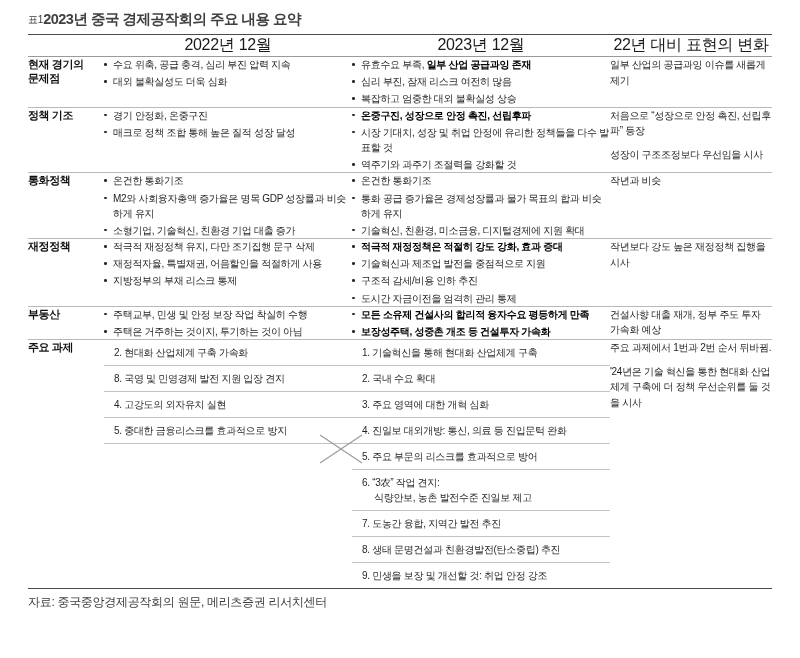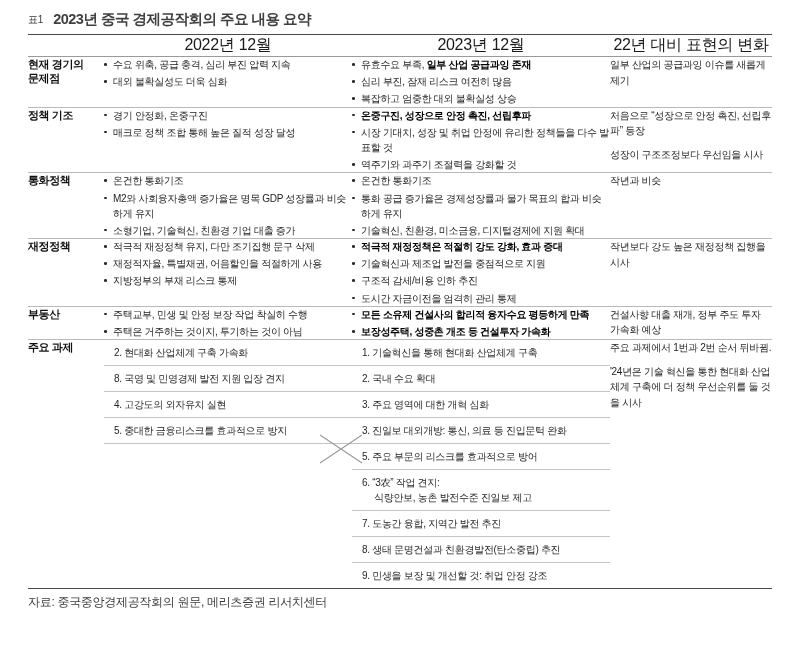--- a/index.html
+++ b/index.html
@@ -18,21 +18,21 @@
     position: relative;
     width: 800px;
     height: 658px;
     box-sizing: border-box;
     padding: 8px 28px 0 28px;
   }
   
   .title-row {
     display: flex;
     align-items: baseline;
-    gap: 10px;
+    gap: 0;
     padding: 2px 0 5px 0;
   }
   .title-tag {
     font-size: 10px;
     color: #3a3a3a;
     letter-spacing: -0.2px;
     position: relative;
     top: -1px;
   }
   .title-text {
@@ -333,21 +333,21 @@
                 <tr>
                   <td>1. 기술혁신을 통해 현대화 산업체계 구축</td>
                 </tr>
             <tr>
                   <td>2. 국내 수요 확대</td>
                 </tr>
             <tr>
                   <td>3. 주요 영역에 대한 개혁 심화</td>
                 </tr>
             <tr>
-                  <td>3. 진일보 대외개방: 통신, 의료 등 진입문턱 완화</td>
+                  <td>4. 진일보 대외개방: 통신, 의료 등 진입문턱 완화</td>
                 </tr>
             <tr>
                   <td>5. 주요 부문의 리스크를 효과적으로 방어</td>
                 </tr>
             <tr>
                   <td>
               <span>6. “3农” 작업 견지:</span>
               <span class="sub-line">식량안보, 농촌 발전수준 진일보 제고</span>
             </td>
                 </tr>

